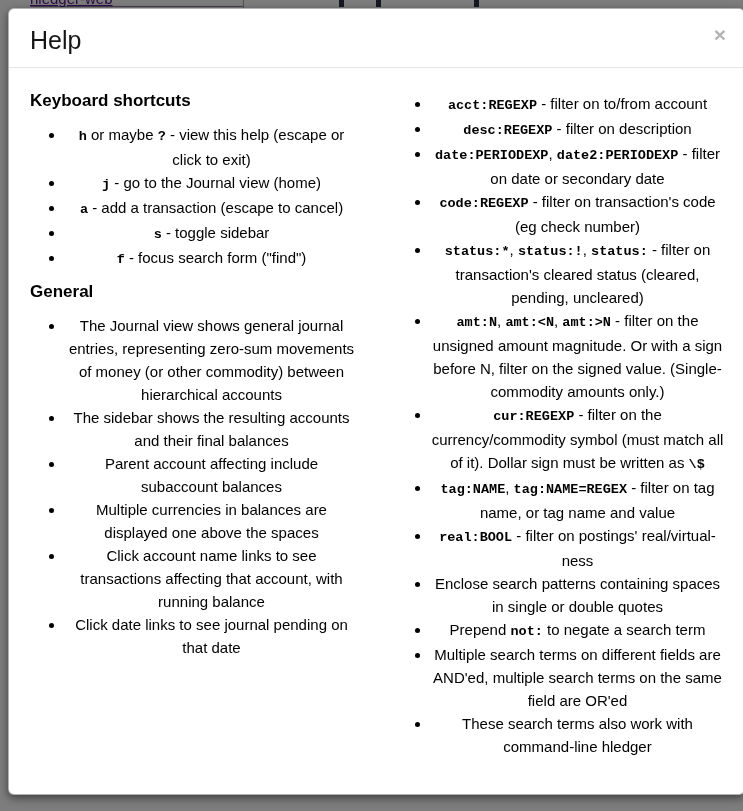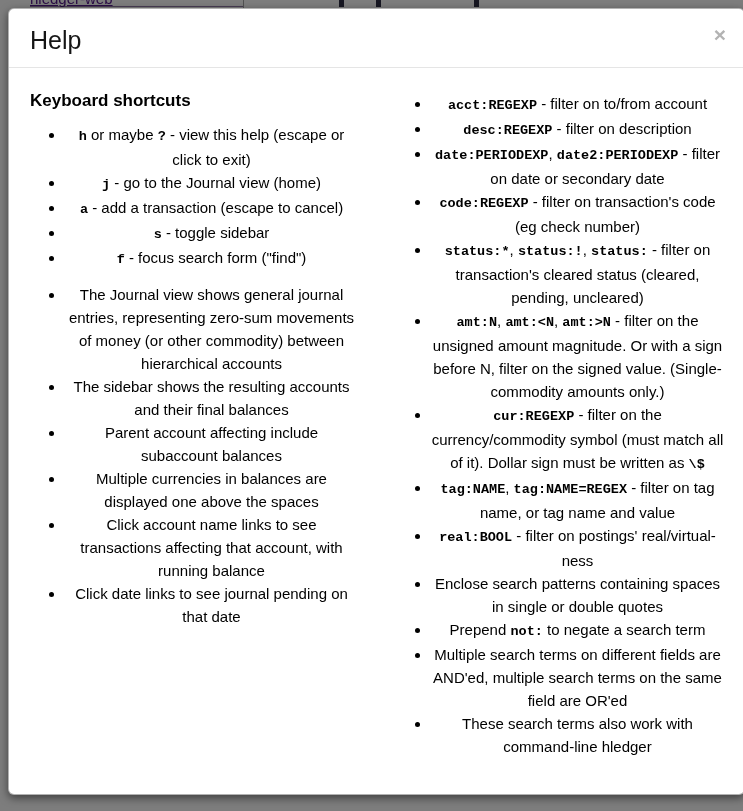--- a/index.html
+++ b/index.html
@@ -109,20 +109,21 @@
     <div class="columns">
       <div class="col-left">
         <h2 class="section-heading">Keyboard shortcuts</h2>
         <ul class="help-list">
             <li><code>h</code> or maybe <code>?</code> - view this help (escape or click to exit)</li>
             <li><code>j</code> - go to the Journal view (home)</li>
             <li><code>a</code> - add a transaction (escape to cancel)</li>
             <li><code>s</code> - toggle sidebar</li>
             <li><code>f</code> - focus search form ("find")</li>
           </ul>
+        <h2 class="section-heading">General</h2>
         <ul class="help-list">
             <li>The Journal view shows general journal entries, representing zero-sum movements of money (or other commodity) between hierarchical accounts</li>
             <li>The sidebar shows the resulting accounts and their final balances</li>
             <li>Parent account affecting include subaccount balances</li>
             <li>Multiple currencies in balances are displayed one above the spaces</li>
             <li>Click account name links to see transactions affecting that account, with running balance</li>
             <li>Click date links to see journal pending on that date</li>
           </ul>
       </div>
       <div class="col-right">

